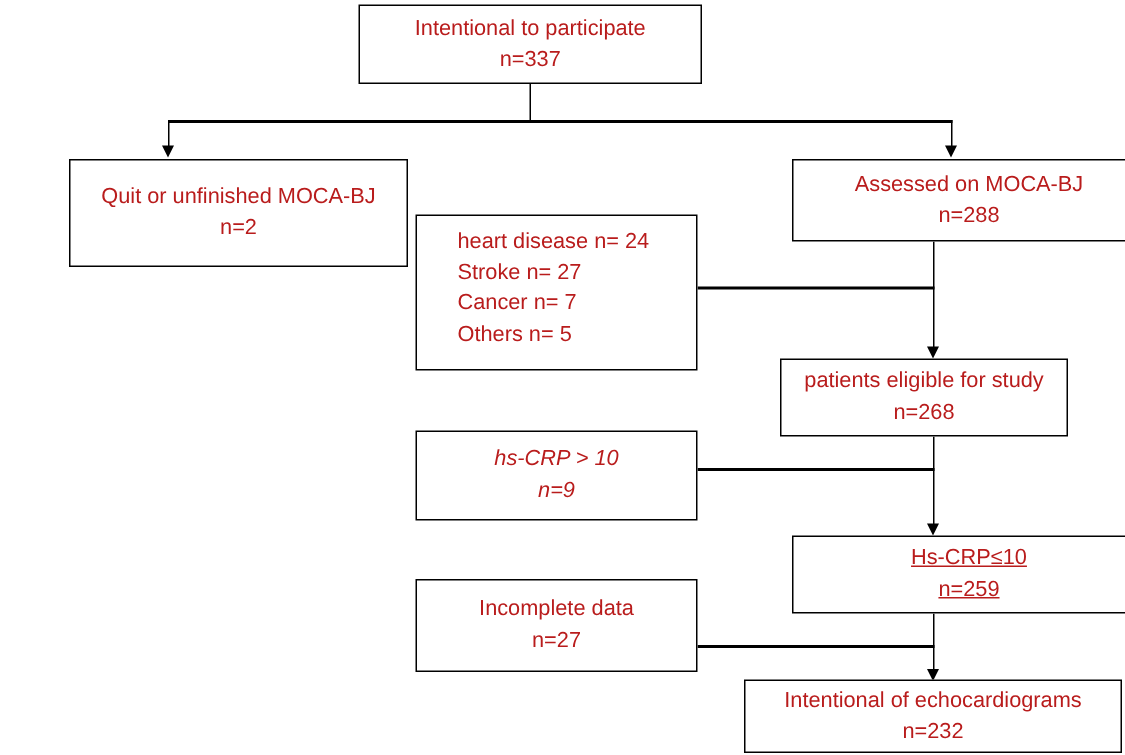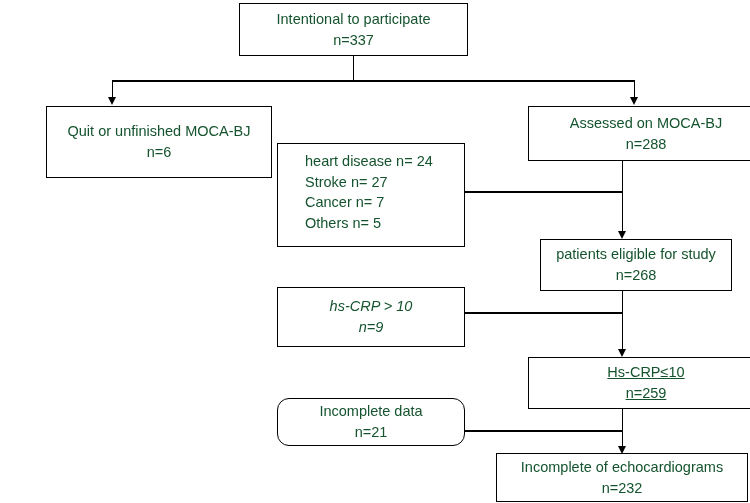--- a/index.html
+++ b/index.html
@@ -16,21 +16,21 @@
     overflow: hidden;
   }
   .node {
     position: absolute;
     box-sizing: border-box;
     border: 1.6px solid #000000;
     background: #ffffff;
     display: flex;
     flex-direction: column;
     justify-content: center;
-    color: #14532d;
+    color: #b91c1c;
     font-size: 14.5px;
     line-height: 1.42;
     z-index: 2;
   }
   .node.center {
     align-items: center;
     text-align: center;
   }
   .node.left {
     align-items: flex-start;
@@ -72,40 +72,40 @@
 
   <div class="vline" style="left:352.5px; top:56px; height:25px;"></div>
   <div class="hline" style="left:112px; top:80px; width:523px;"></div>
   <div class="vline" style="left:111.5px; top:80px; height:20px;"></div>
   <div class="arrowhead" style="left:107.5px; top:97px;"></div>
   <div class="vline" style="left:633.5px; top:80px; height:20px;"></div>
   <div class="arrowhead" style="left:629.5px; top:97px;"></div>
 
   <div class="node center" style="left:2px; top:106px; width:226px; height:72px;margin-left:44px;">
     <span class="line">Quit or unfinished MOCA-BJ</span>
-    <span class="line">n=6</span>
+    <span class="line">n=2</span>
   </div>
 
   <div class="node center" style="left:528px; top:106px; width:236px; height:55px;">
     <span class="line">Assessed on MOCA-BJ</span>
     <span class="line">n=288</span>
   </div>
 
   <div class="vline" style="left:621.5px; top:161px; height:73px;"></div>
   <div class="arrowhead" style="left:617.5px; top:231px;"></div>
   <div class="hline" style="left:465px; top:191px; width:158px;"></div>
 
   <div class="node left" style="left:277px; top:143px; width:188px; height:104px;">
     <span class="line">heart disease n= 24</span>
     <span class="line">Stroke n= 27</span>
     <span class="line">Cancer n= 7</span>
     <span class="line">Others n= 5</span>
   </div>
 
-  <div class="node center" style="left:540px; top:239px; width:192px; height:52px;">
+  <div class="node center" style="left:520px; top:239px; width:192px; height:52px;">
     <span class="line">patients eligible for study</span>
     <span class="line">n=268</span>
   </div>
 
   <div class="vline" style="left:621.5px; top:291px; height:63px;"></div>
   <div class="arrowhead" style="left:617.5px; top:349px;"></div>
   <div class="hline" style="left:465px; top:312px; width:158px;"></div>
 
   <div class="node center" style="left:277px; top:287px; width:188px; height:60px;font-style:italic;">
     <span class="line">hs-CRP &gt; 10</span>
@@ -114,23 +114,23 @@
 
   <div class="node center" style="left:528px; top:357px; width:236px; height:52px;text-decoration:underline;">
     <span class="line">Hs-CRP≤10</span>
     <span class="line">n=259</span>
   </div>
 
   <div class="vline" style="left:621.5px; top:409px; height:42px;"></div>
   <div class="arrowhead" style="left:617.5px; top:446px;"></div>
   <div class="hline" style="left:465px; top:430px; width:158px;"></div>
 
-  <div class="node center" style="left:277px; top:398px; width:188px; height:48px;border-radius:12px;">
+  <div class="node center" style="left:277px; top:386px; width:188px; height:62px;">
     <span class="line">Incomplete data</span>
-    <span class="line">n=21</span>
+    <span class="line">n=27</span>
   </div>
 
   <div class="node center" style="left:496px; top:453px; width:252px; height:49px;">
-    <span class="line">Incomplete of echocardiograms</span>
+    <span class="line">Intentional of echocardiograms</span>
     <span class="line">n=232</span>
   </div>
 
 </div>
 
 </body></html>

